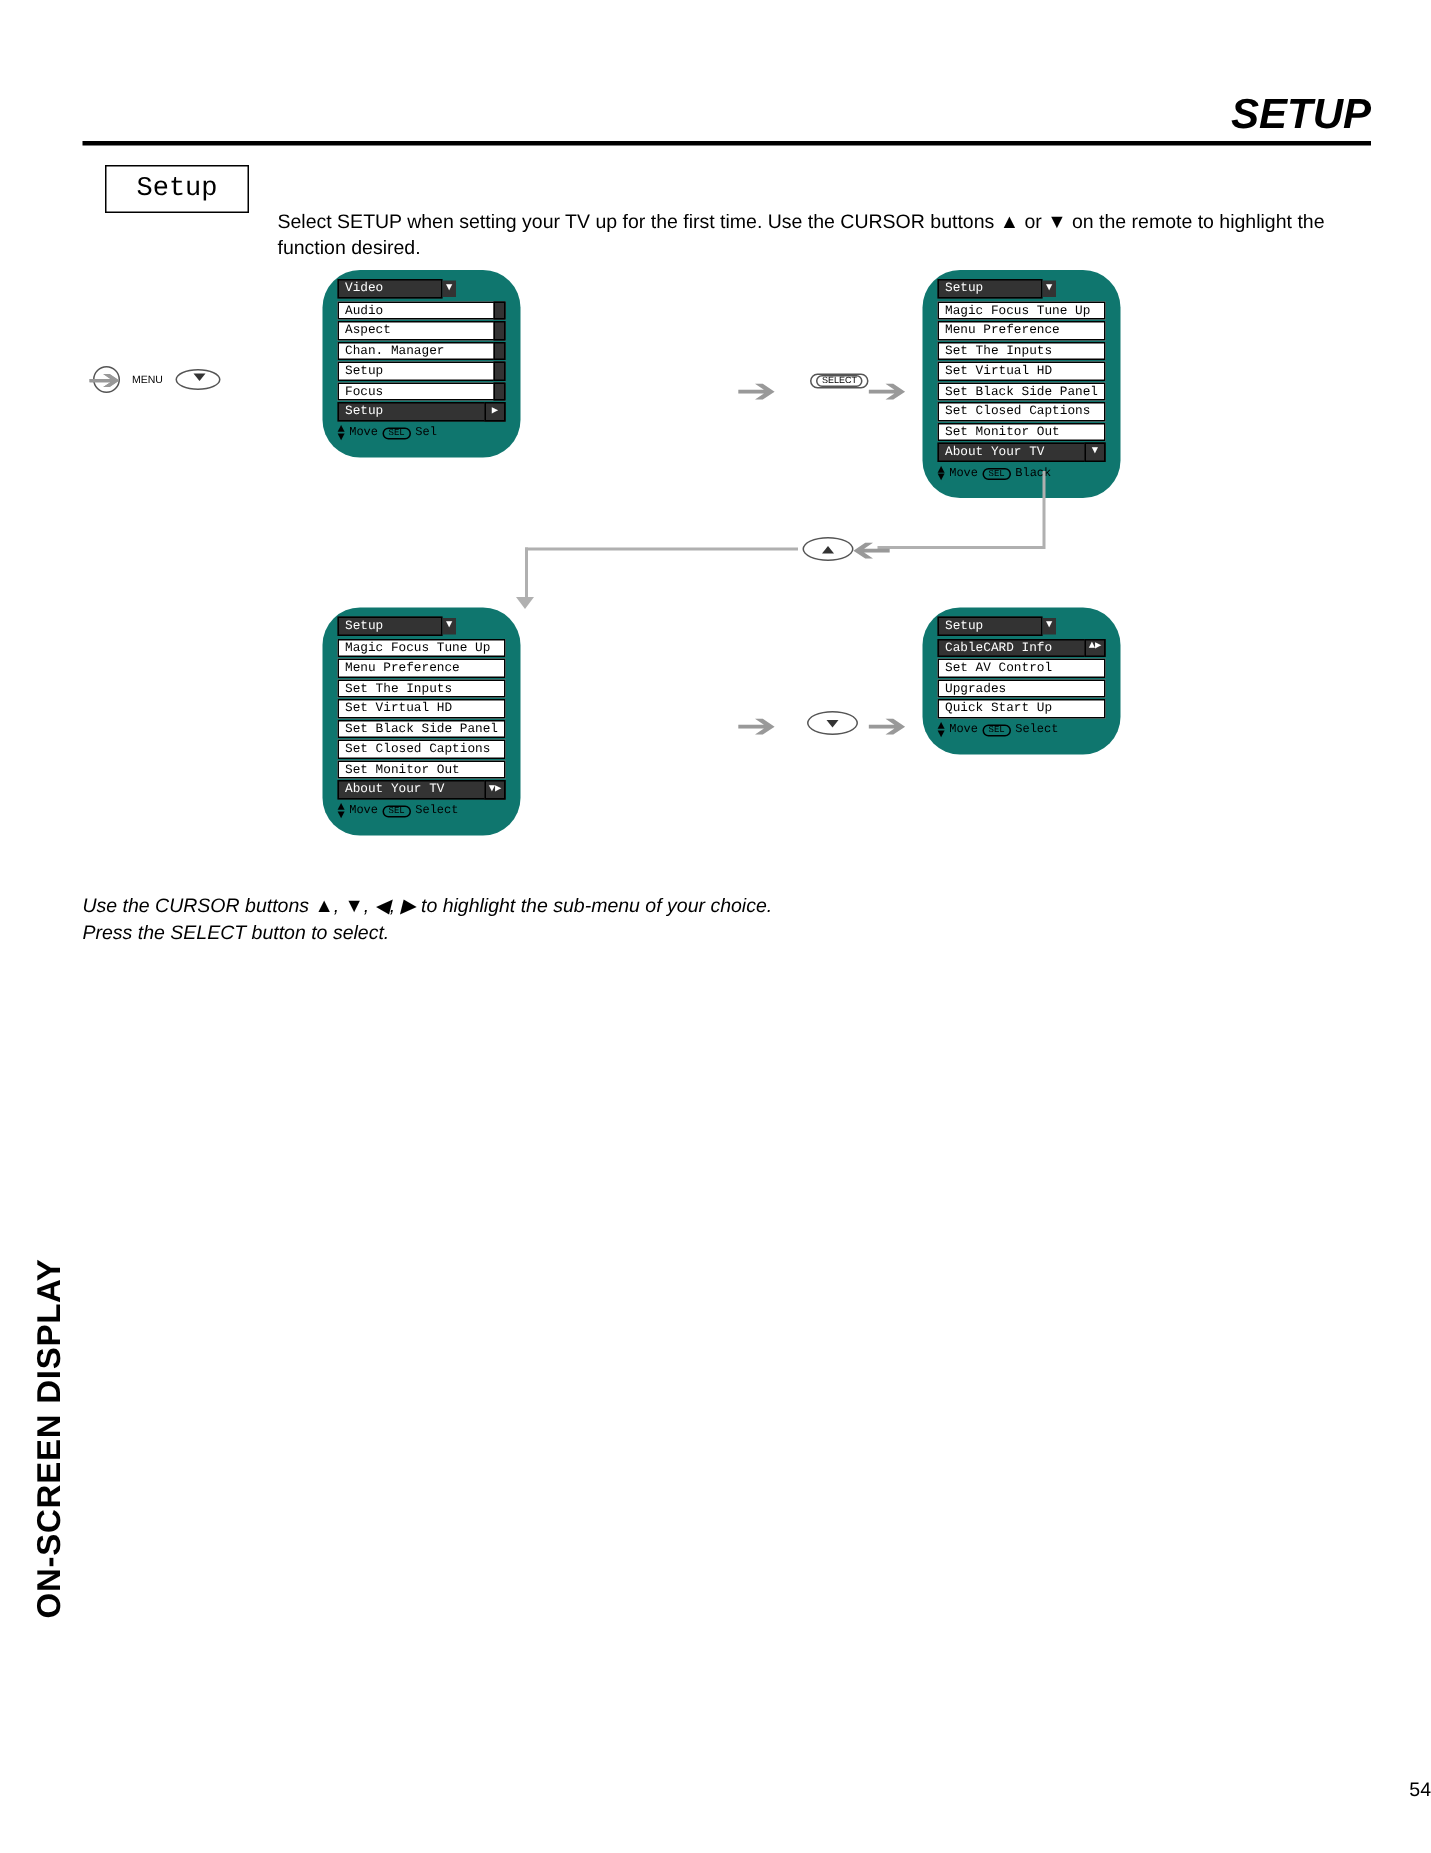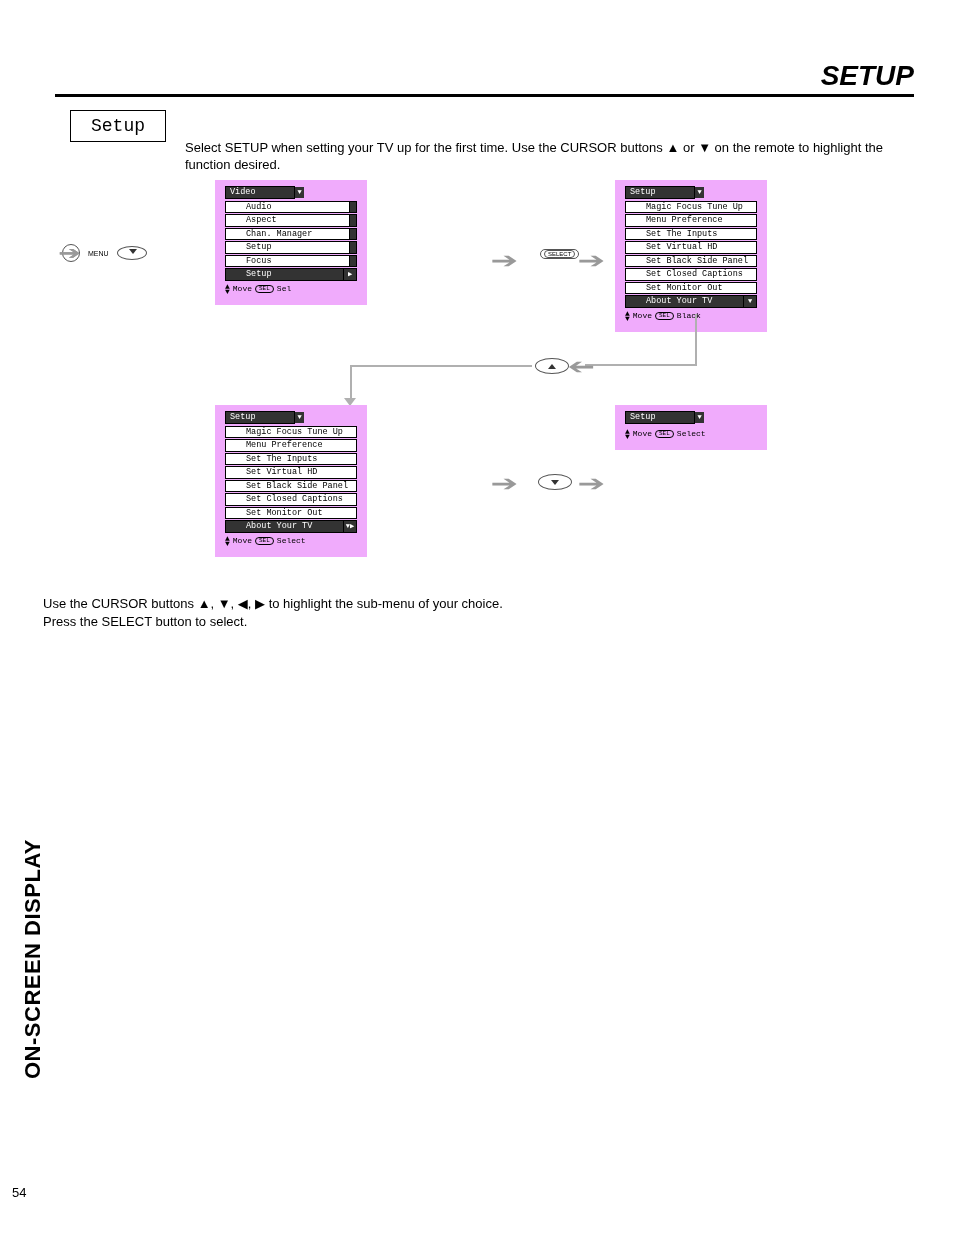--- a/index.html
+++ b/index.html
@@ -34,47 +34,48 @@
     position: absolute;
     top: 112px; left: 185px; right: 40px;
     font-size: 13px;
     line-height: 1.3;
     margin-top: 28px;
   }
 
   
   .osd {
     position: absolute;
-    background: #f0abfc;
-    width: 152px;
+    background: #0f766e;
+    width: 132px;
     font-family: "Courier New", monospace;
     font-size: 8.5px;
     line-height: 1;
     padding: 6px 10px 10px 10px;
+    border-radius: 25px;
   }
   .osd .title {
     display: inline-block;
     background: #333; color: #fff;
     padding: 1px 4px;
     border: 1px solid #000;
     margin-bottom: 2px;
     min-width: 70px;
     position: relative;
   }
   .osd .title .tri {
     position: absolute; right: -10px; top: 0;
     width: 9px; height: 11px;
     background: #333;
     display: flex; align-items: center; justify-content: center;
     color: #fff; font-size: 7px;
   }
   .osd ul { list-style: none; }
   .osd li {
     border: 1px solid #000;
-    padding: 1px 20px;
+    padding: 1px 4px;
     margin-bottom: 1px;
     background: #fff;
     position: relative;
     white-space: nowrap;
   }
   .osd li.hl { background: #333; color: #fff; }
   .osd li .endcap {
     position: absolute; right: -1px; top: -1px; bottom: -1px;
     width: 8px; background: #333;
     border: 1px solid #000;
@@ -160,39 +161,39 @@
   }
 
   
   .flowline {
     position: absolute;
     background: #b0b0b0;
   }
 
   .bottom-text {
     position: absolute;
-    top: 595px; left: 43px; right: 60px;
-    font-size: 13px; line-height: 1.35;
+    top: 595px; left: 55px; right: 60px;
+    font-size: 13px; line-height: 1.35; font-style: italic;
   }
 
   .side-label {
     position: absolute;
     bottom: 130px; left: 20px;
     transform: rotate(-90deg);
     transform-origin: left top;
     font-size: 22px;
     font-weight: bold;
     white-space: nowrap;
     letter-spacing: 0.5px;
   }
 
   .page-num {
     position: absolute;
     bottom: 35px; left: 0; right: 0;
-    text-align: left;
+    text-align: right;
     font-size: 13px;
     padding-left: 12px;
   }
 </style>
 </head>
 <body>
 
 <div class="page-header">
   <span>SETUP</span>
 </div>
@@ -306,20 +307,26 @@
 <div class="eye-btn" style="top:474px;left:538px;">
     <div class="t-dn"></div>
   </div>
 <span class="g-arrow" style="top:471px;left:582px;">➔</span>
 
 <div id="osd4" class="osd">
   <div class="title">
     <span>Setup</span>
     <span class="tri">▼</span>
   </div>
+  <ul>
+    <li class="hl"><span>CableCARD Info</span><span class="tricap">▲▶</span></li>
+    <li><span>Set AV Control</span></li>
+    <li><span>Upgrades</span></li>
+    <li><span>Quick Start Up</span></li>
+  </ul>
   <div class="hint">
     <span class="arrows">▲<br>▼</span>
     <span>Move</span>
     <span class="pill">SEL</span>
     <span>Select</span>
   </div>
 </div>
 
 <div class="bottom-text">
   <span>Use the CURSOR buttons </span><span>▲, ▼, ◀, ▶</span><span> to highlight the sub-menu of your choice.</span><br>

